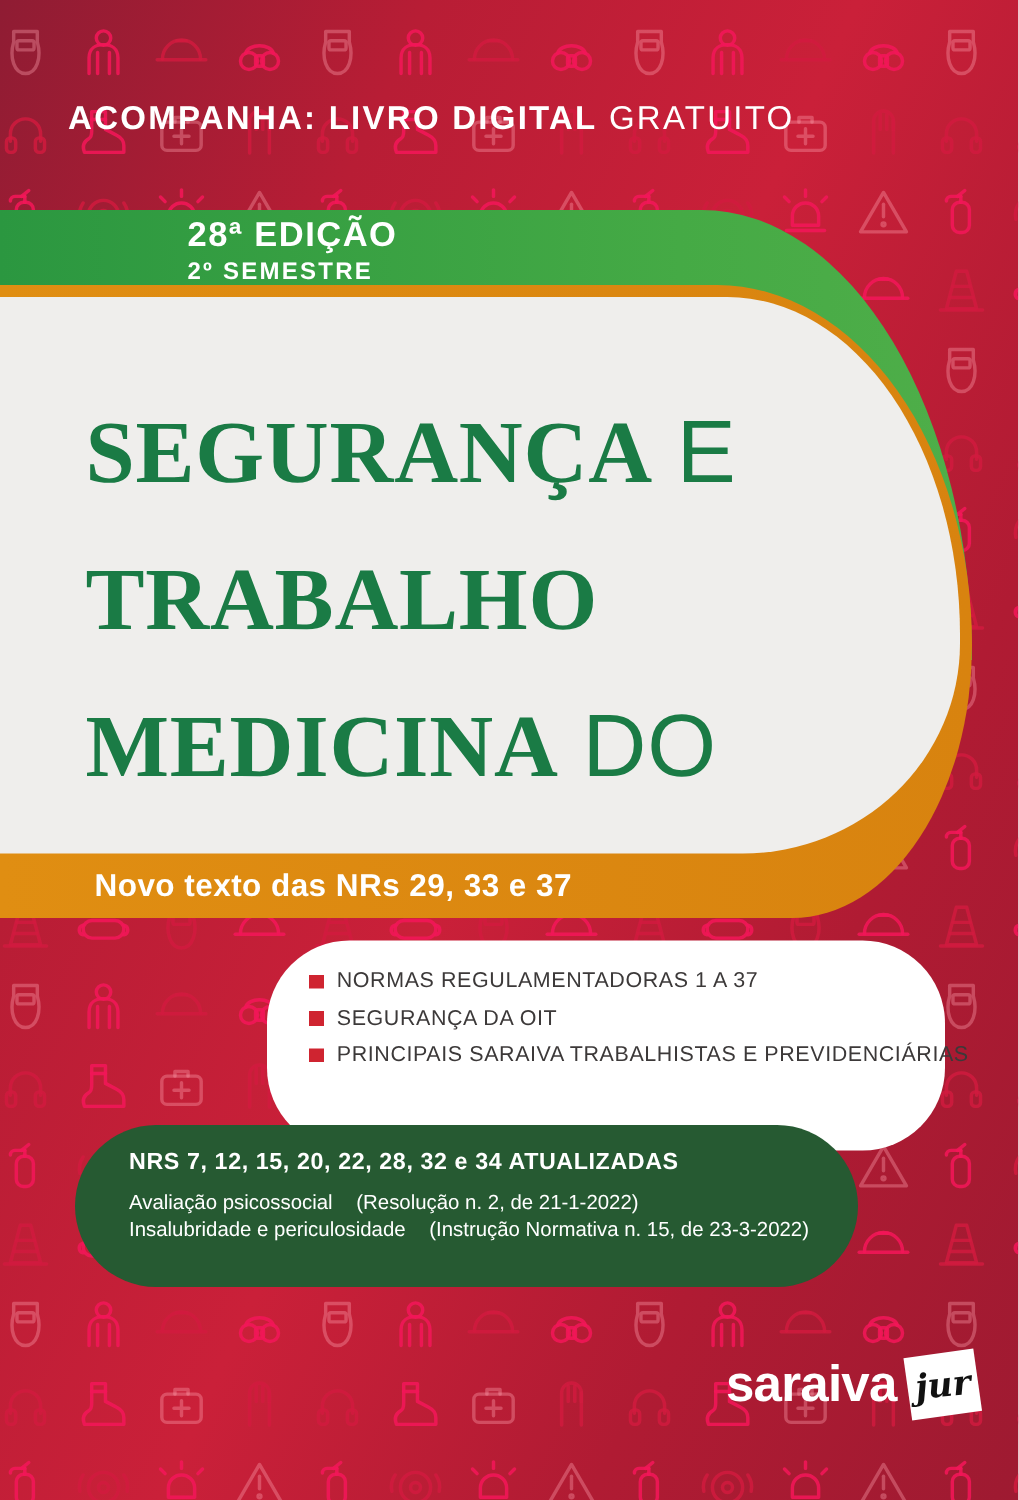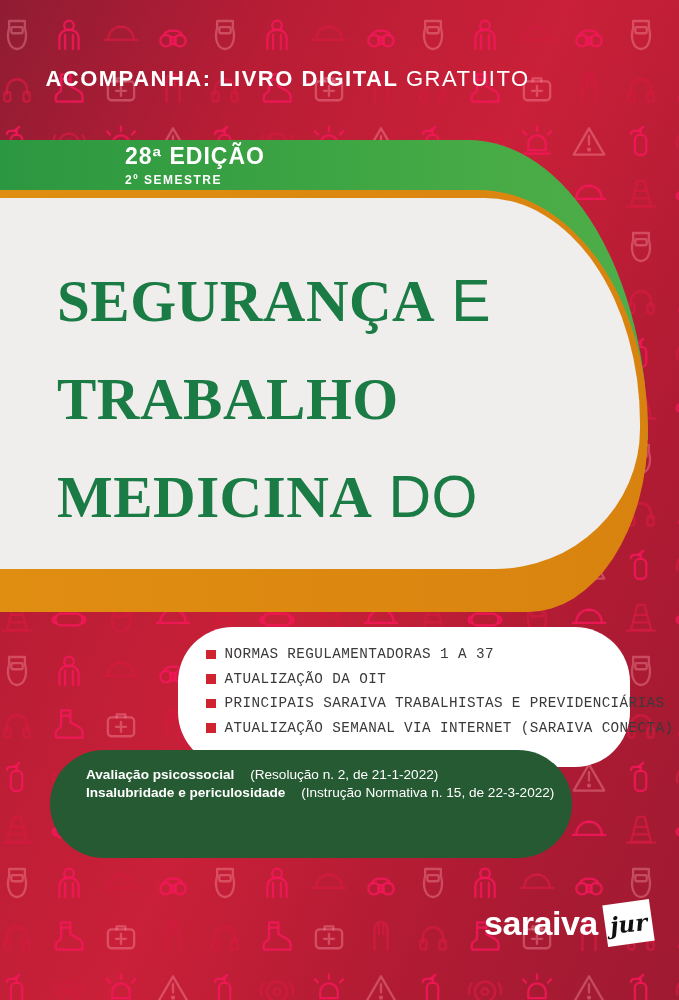--- a/index.html
+++ b/index.html
@@ -37,53 +37,52 @@
     top:198px;width:640px;height:371px;
     border-radius:0 155px 145px 0 / 0 225px 140px 0;
     background:#efeeec;
   }
 
   .edition{
     position:absolute;top:143px;left:125px;width:300px;z-index:2;
     text-align:left;color:#ffffff;
   }
   .edition-line1{font-size:23px;font-weight:800;letter-spacing:1px;}
-  .edition-line2{font-size:12px;font-weight:800;letter-spacing:1.5px;margin-top:3px;}
+  .edition-line2{font-size:16px;font-weight:800;letter-spacing:1.5px;margin-top:3px;}
 
   .title{
     position:absolute;top:252px;left:57px;z-index:2;margin:0;
     color:#1a7b45;font-size:59px;line-height:98px;letter-spacing:0.5px;white-space:nowrap;
   }
   .title .w-bold{font-weight:800;font-family:Liberation Serif, serif;}
   .title .w-light{font-weight:400;margin-left:16px;}
 
   .orange-banner-text{
     position:absolute;top:579px;left:63px;z-index:2;
     color:#ffffff;font-size:21px;font-weight:800;letter-spacing:0.3px;white-space:nowrap;
   }
 
   .features-panel{
     position:absolute;left:178px;top:627px;width:452px;height:140px;z-index:2;
     background:#ffffff;border-radius:55px;box-sizing:border-box;
     padding:15px 0 0 28px;
-    font-family:Liberation Mono, monospace;
   }
   .features-panel ul{list-style:none;margin:0;padding:0;}
   .features-panel li{display:flex;align-items:center;height:24.5px;}
   .bullet-sq{width:9.5px;height:9.5px;background:#cf2430;margin-right:9px;flex:0 0 auto;}
   .feature-text{font-size:14.3px;font-weight:500;color:#3c3939;letter-spacing:0.4px;white-space:nowrap;}
 
   .updates-panel{
     position:absolute;left:50px;top:750px;width:522px;height:108px;z-index:2;
     background:#265a32;border-radius:54px;box-sizing:border-box;
     padding:16px 0 0 36px;color:#ffffff;
   }
   .updates-heading{font-size:15.5px;font-weight:800;letter-spacing:0.4px;margin-bottom:9px;white-space:nowrap;}
   .update-item{font-size:13.6px;line-height:17.5px;white-space:nowrap;}
-  .update-item .u-bold{font-weight:700;}
+  .update-item .u-bold{font-weight:400;}
   .update-item .u-rest{font-weight:400;margin-left:12px;}
 
   .logo{
     position:absolute;left:484px;top:899px;z-index:2;
     display:flex;align-items:center;
   }
   .logo-name{
     color:#ffffff;font-size:34px;font-weight:800;letter-spacing:-0.5px;line-height:48px;
   }
   .logo-box{
@@ -210,45 +209,43 @@
     <div class="edition-line1">28ª EDIÇÃO</div>
     <div class="edition-line2">2º SEMESTRE</div>
   </div>
 
   <h1 class="title">
     <div class="title-line"><span class="w-bold">SEGURANÇA</span><span class="w-light">E</span></div>
     <div class="title-line"><span class="w-bold">TRABALHO</span></div>
     <div class="title-line"><span class="w-bold">MEDICINA</span><span class="w-light">DO</span></div>
   </h1>
 
+  <div class="orange-banner-text">Novo texto das NRs 29, 33 e 37</div>
 
   <div class="features-panel">
     <ul>
       <li>
           <span class="bullet-sq"></span>
           <span class="feature-text">NORMAS REGULAMENTADORAS 1 A 37</span>
         </li>
       <li>
           <span class="bullet-sq"></span>
-          <span class="feature-text">ATUALIZAÇÃO DA OIT</span>
+          <span class="feature-text">SEGURANÇA DA OIT</span>
         </li>
       <li>
           <span class="bullet-sq"></span>
           <span class="feature-text">PRINCIPAIS SARAIVA TRABALHISTAS E PREVIDENCIÁRIAS</span>
         </li>
-      <li>
-          <span class="bullet-sq"></span>
-          <span class="feature-text">ATUALIZAÇÃO SEMANAL VIA INTERNET (SARAIVA CONECTA)</span>
-        </li>
     </ul>
   </div>
 
   <div class="updates-panel">
+    <div class="updates-heading">NRS 7, 12, 15, 20, 22, 28, 32 e 34 ATUALIZADAS</div>
     <div class="update-item"><span class="u-bold">Avaliação psicossocial</span><span class="u-rest"> (Resolução n. 2, de 21-1-2022)</span></div>
-    <div class="update-item"><span class="u-bold">Insalubridade e periculosidade</span><span class="u-rest"> (Instrução Normativa n. 15, de 22-3-2022)</span></div>
+    <div class="update-item"><span class="u-bold">Insalubridade e periculosidade</span><span class="u-rest"> (Instrução Normativa n. 15, de 23-3-2022)</span></div>
   </div>
 
   <div class="logo">
     <span class="logo-name">saraiva</span>
     <span class="logo-box">
       <span class="logo-imprint">jur</span>
     </span>
   </div>
 
 </div>

